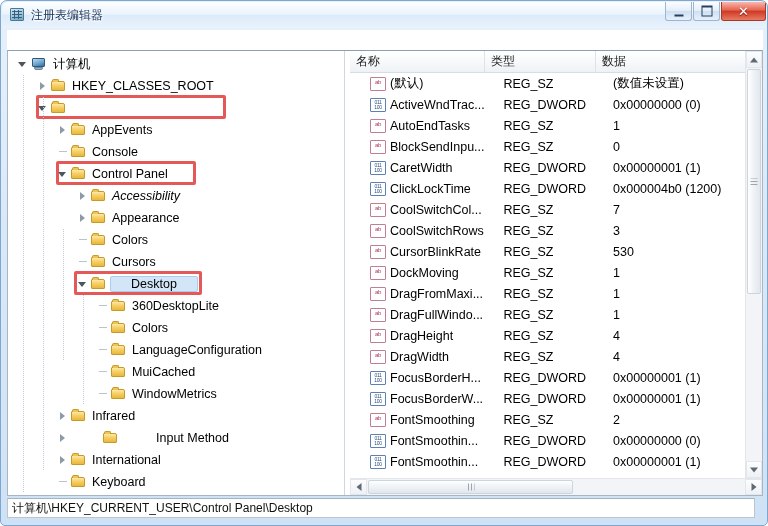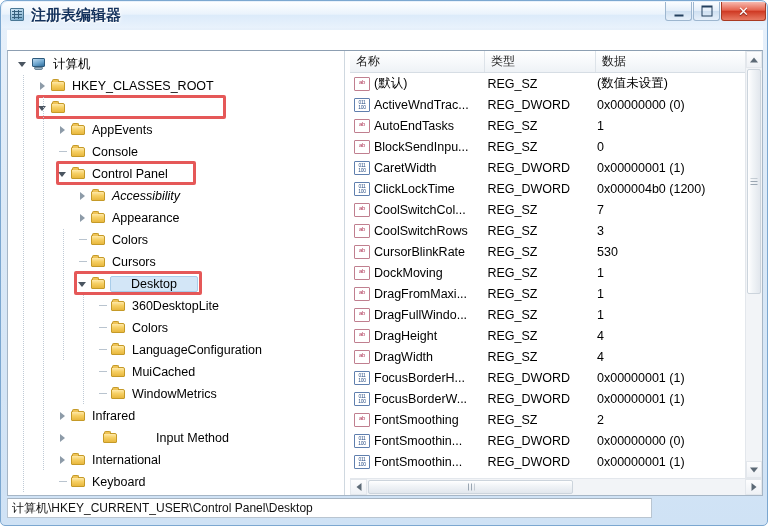--- a/index.html
+++ b/index.html
@@ -53,25 +53,24 @@
     content:""; position:absolute; left:1px; top:2px; width:10px; height:1px;
     background:#36607c;
     box-shadow: 0 3px 0 #36607c, 0 6px 0 #36607c;
   }
   .reg-glyph::after {
     content:""; position:absolute; left:3px; top:1px; width:1px; height:9px;
     background:#36607c;
     box-shadow: 4px 0 0 #36607c;
   }
   #title-text {
-    font-size: 15px;
+    font-size: 12px;
     color: #14325c;
     text-shadow: 0 0 3px #ffffff, 0 0 5px #ffffff, 0 1px 0 #ffffff;
     white-space: nowrap;
-    font-weight: bold;
   }
 
   
   #caption-buttons {
     position: absolute;
     right: 2px; top: 0px;
     display: flex;
     align-items: flex-start;
     height: 22px;
   }
@@ -340,21 +339,21 @@
     box-sizing:border-box;
     height: 21px;
     white-space:nowrap;
   }
   #col-name { width: 135px; }
   #col-type { width: 111px; }
   #col-data { width: 150px; border-right:none; }
 
   #list-rows {
     position:absolute;
-    left:0; top:22px;
+    left:16px; top:22px;
     width: 395px;
   }
   .val-row {
     height: 21px;
     display:flex;
     align-items:center;
     font-size: 12.5px;
     color:#000000;
     white-space:nowrap;
   }
@@ -417,21 +416,21 @@
     position:absolute; left:50%; top:50%;
     transform:translate(-50%,-50%);
     width:7px; height:7px;
     background: repeating-linear-gradient(90deg,#9aa6b2 0 1px, transparent 1px 3px);
   }
 
   
   #statusbar {
     position:absolute;
     left: 6px; top: 497px;
-    width: 645px; height: 20px;
+    width: 748px; height: 20px;
     background: #ffffff;
     border: 1px solid #b9c5d1;
     border-top-color:#a6b4c2;
     box-sizing:border-box;
     display:flex;
     align-items:center;
   }
   #status-text {
     font-size: 12px;
     color: #111111;

